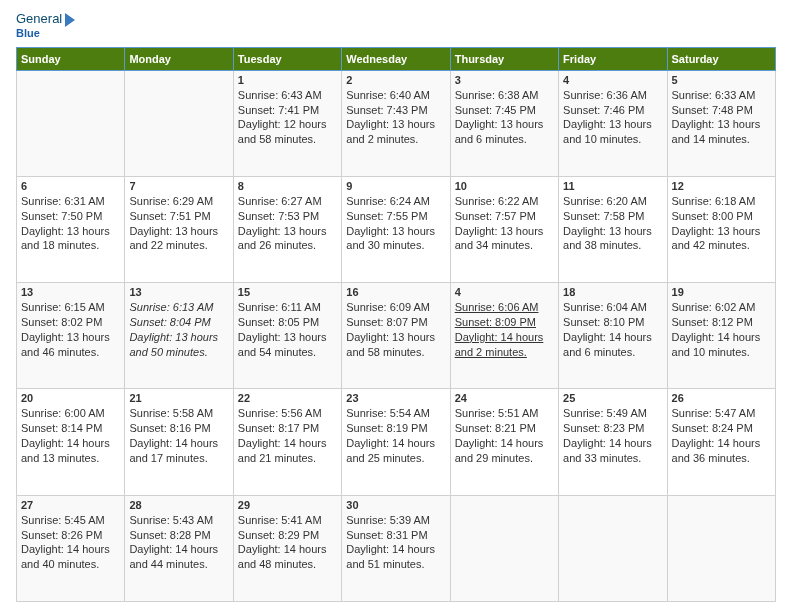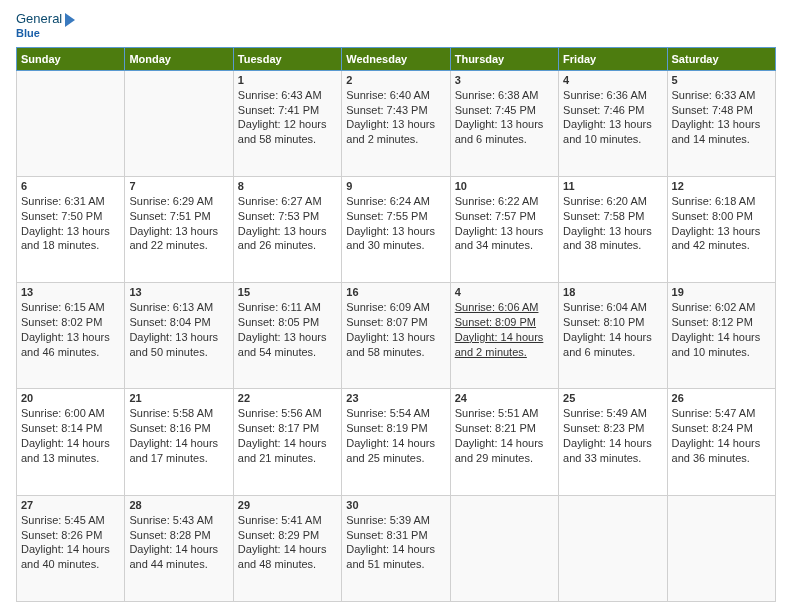--- a/index.html
+++ b/index.html
@@ -195,21 +195,21 @@
         </tr>
         <tr>
           <td>
             <div class="day-number">13</div>
             <div class="day-info" style="white-space: pre-line;">Sunrise: 6:15 AM
 Sunset: 8:02 PM
 Daylight: 13 hours and 46 minutes.</div>
           </td>
           <td>
             <div class="day-number">13</div>
-            <div class="day-info" style="white-space: pre-line;">Sunrise: 6:13 AM
+            <div class="day-info" style="white-space: pre-line; font-style: italic;">Sunrise: 6:13 AM
 Sunset: 8:04 PM
 Daylight: 13 hours and 50 minutes.</div>
           </td>
           <td>
             <div class="day-number">15</div>
             <div class="day-info" style="white-space: pre-line;">Sunrise: 6:11 AM
 Sunset: 8:05 PM
 Daylight: 13 hours and 54 minutes.</div>
           </td>
           <td>

